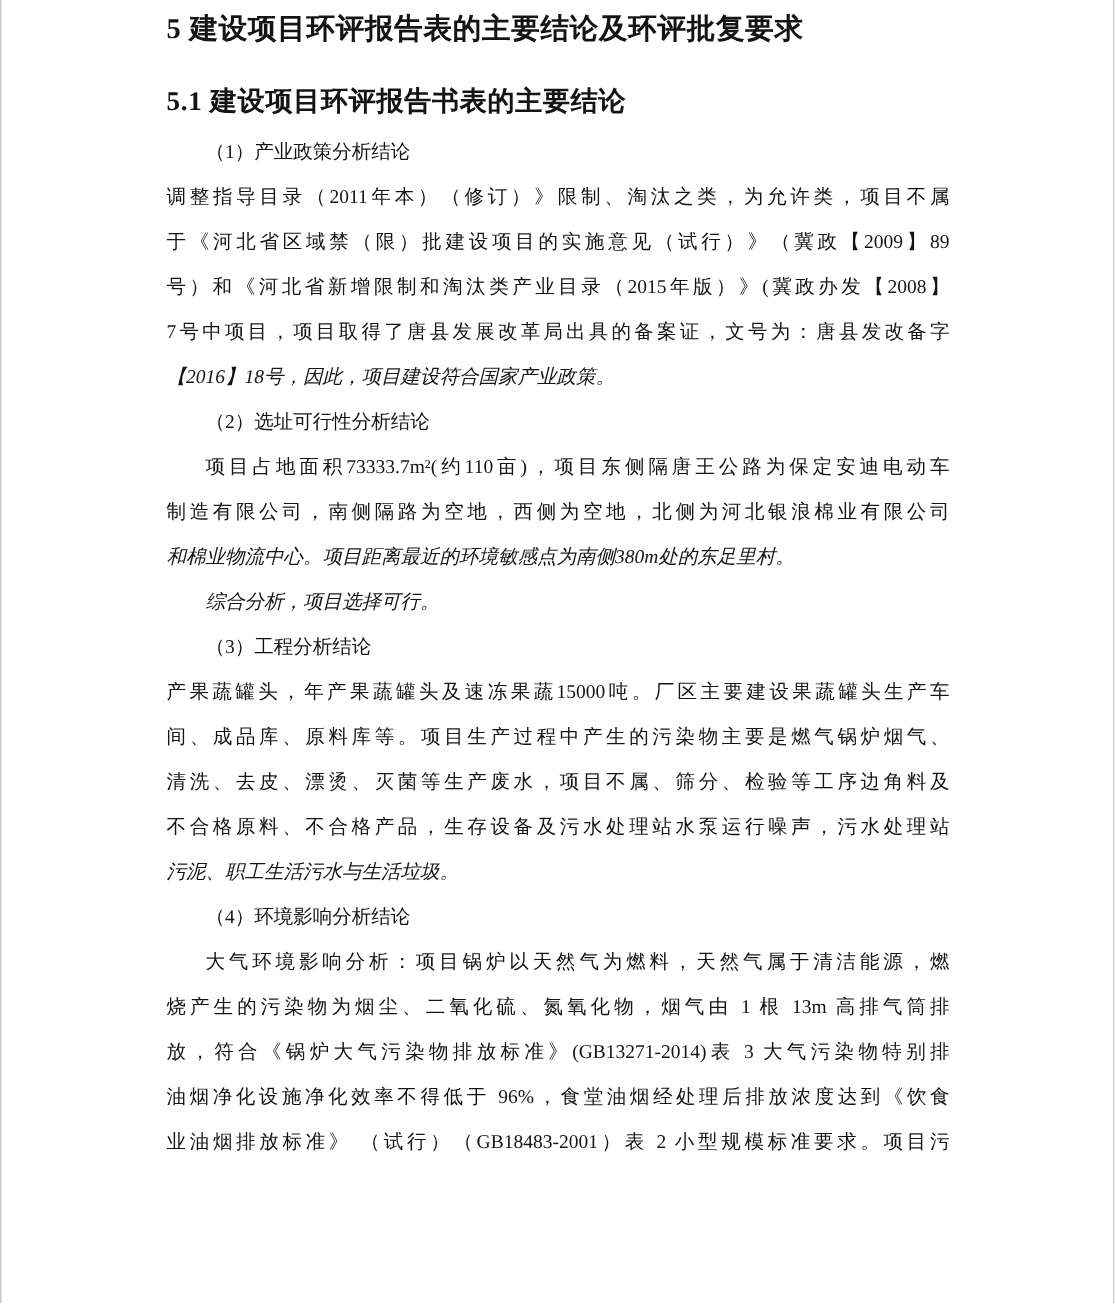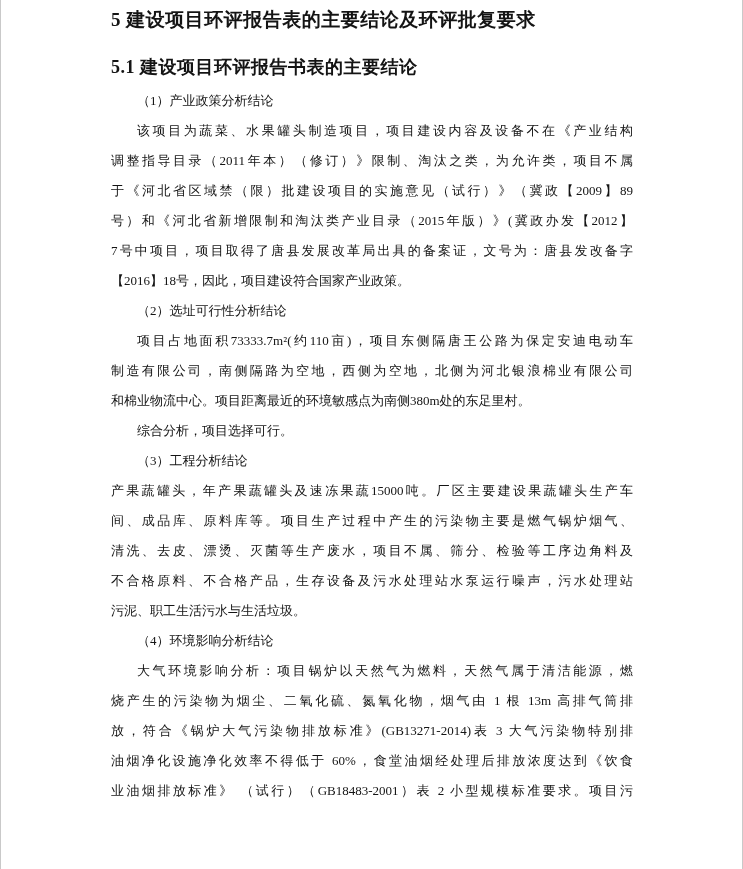--- a/index.html
+++ b/index.html
@@ -56,49 +56,49 @@
   .fi {
     text-indent: 2em;
   }
   .jl {
     text-align: justify;
     text-align-last: justify;
   }
   .ll {
     text-align: right;
     text-align-last: left;
+    font-style: italic;
   }
 </style>
 </head>
 <body>
 
 <div class="page">
   <div class="content">
     <div class="doc-title">5 建设项目环评报告表的主要结论及环评批复要求</div>
     <div class="sec-title">5.1 建设项目环评报告书表的主要结论</div>
     <div class="doc-body" id="doc-body">
         <div class="row subheading">（1）产业政策分析结论</div>
-        <div class="row fi jl">该项目为蔬菜、水果罐头制造项目，项目建设内容及设备不在《产业结构</div>
         <div class="row jl">调整指导目录（2011年本）（修订）》限制、淘汰之类，为允许类，项目不属</div>
         <div class="row jl">于《河北省区域禁（限）批建设项目的实施意见（试行）》（冀政【2009】89</div>
-        <div class="row jl">号）和《河北省新增限制和淘汰类产业目录（2015年版）》(冀政办发【2012】</div>
+        <div class="row jl">号）和《河北省新增限制和淘汰类产业目录（2015年版）》(冀政办发【2008】</div>
         <div class="row jl">7号中项目，项目取得了唐县发展改革局出具的备案证，文号为：唐县发改备字</div>
         <div class="row ll">【2016】18号，因此，项目建设符合国家产业政策。</div>
         <div class="row subheading">（2）选址可行性分析结论</div>
         <div class="row fi jl">项目占地面积73333.7m²(约110亩)，项目东侧隔唐王公路为保定安迪电动车</div>
         <div class="row jl">制造有限公司，南侧隔路为空地，西侧为空地，北侧为河北银浪棉业有限公司</div>
         <div class="row ll">和棉业物流中心。项目距离最近的环境敏感点为南侧380m处的东足里村。</div>
         <div class="row fi ll">综合分析，项目选择可行。</div>
         <div class="row subheading">（3）工程分析结论</div>
         <div class="row jl">产果蔬罐头，年产果蔬罐头及速冻果蔬15000吨。厂区主要建设果蔬罐头生产车</div>
         <div class="row jl">间、成品库、原料库等。项目生产过程中产生的污染物主要是燃气锅炉烟气、</div>
         <div class="row jl">清洗、去皮、漂烫、灭菌等生产废水，项目不属、筛分、检验等工序边角料及</div>
         <div class="row jl">不合格原料、不合格产品，生存设备及污水处理站水泵运行噪声，污水处理站</div>
         <div class="row ll">污泥、职工生活污水与生活垃圾。</div>
         <div class="row subheading">（4）环境影响分析结论</div>
         <div class="row fi jl">大气环境影响分析：项目锅炉以天然气为燃料，天然气属于清洁能源，燃</div>
         <div class="row jl">烧产生的污染物为烟尘、二氧化硫、氮氧化物，烟气由 1 根 13m 高排气筒排</div>
         <div class="row jl">放，符合《锅炉大气污染物排放标准》(GB13271-2014)表 3 大气污染物特别排</div>
-        <div class="row jl">油烟净化设施净化效率不得低于 60%，食堂油烟经处理后排放浓度达到《饮食</div>
+        <div class="row jl">油烟净化设施净化效率不得低于 96%，食堂油烟经处理后排放浓度达到《饮食</div>
         <div class="row jl">业油烟排放标准》 （试行）（GB18483-2001）表 2 小型规模标准要求。项目污</div>
       </div>
   </div>
 </div>
 
 </body></html>

